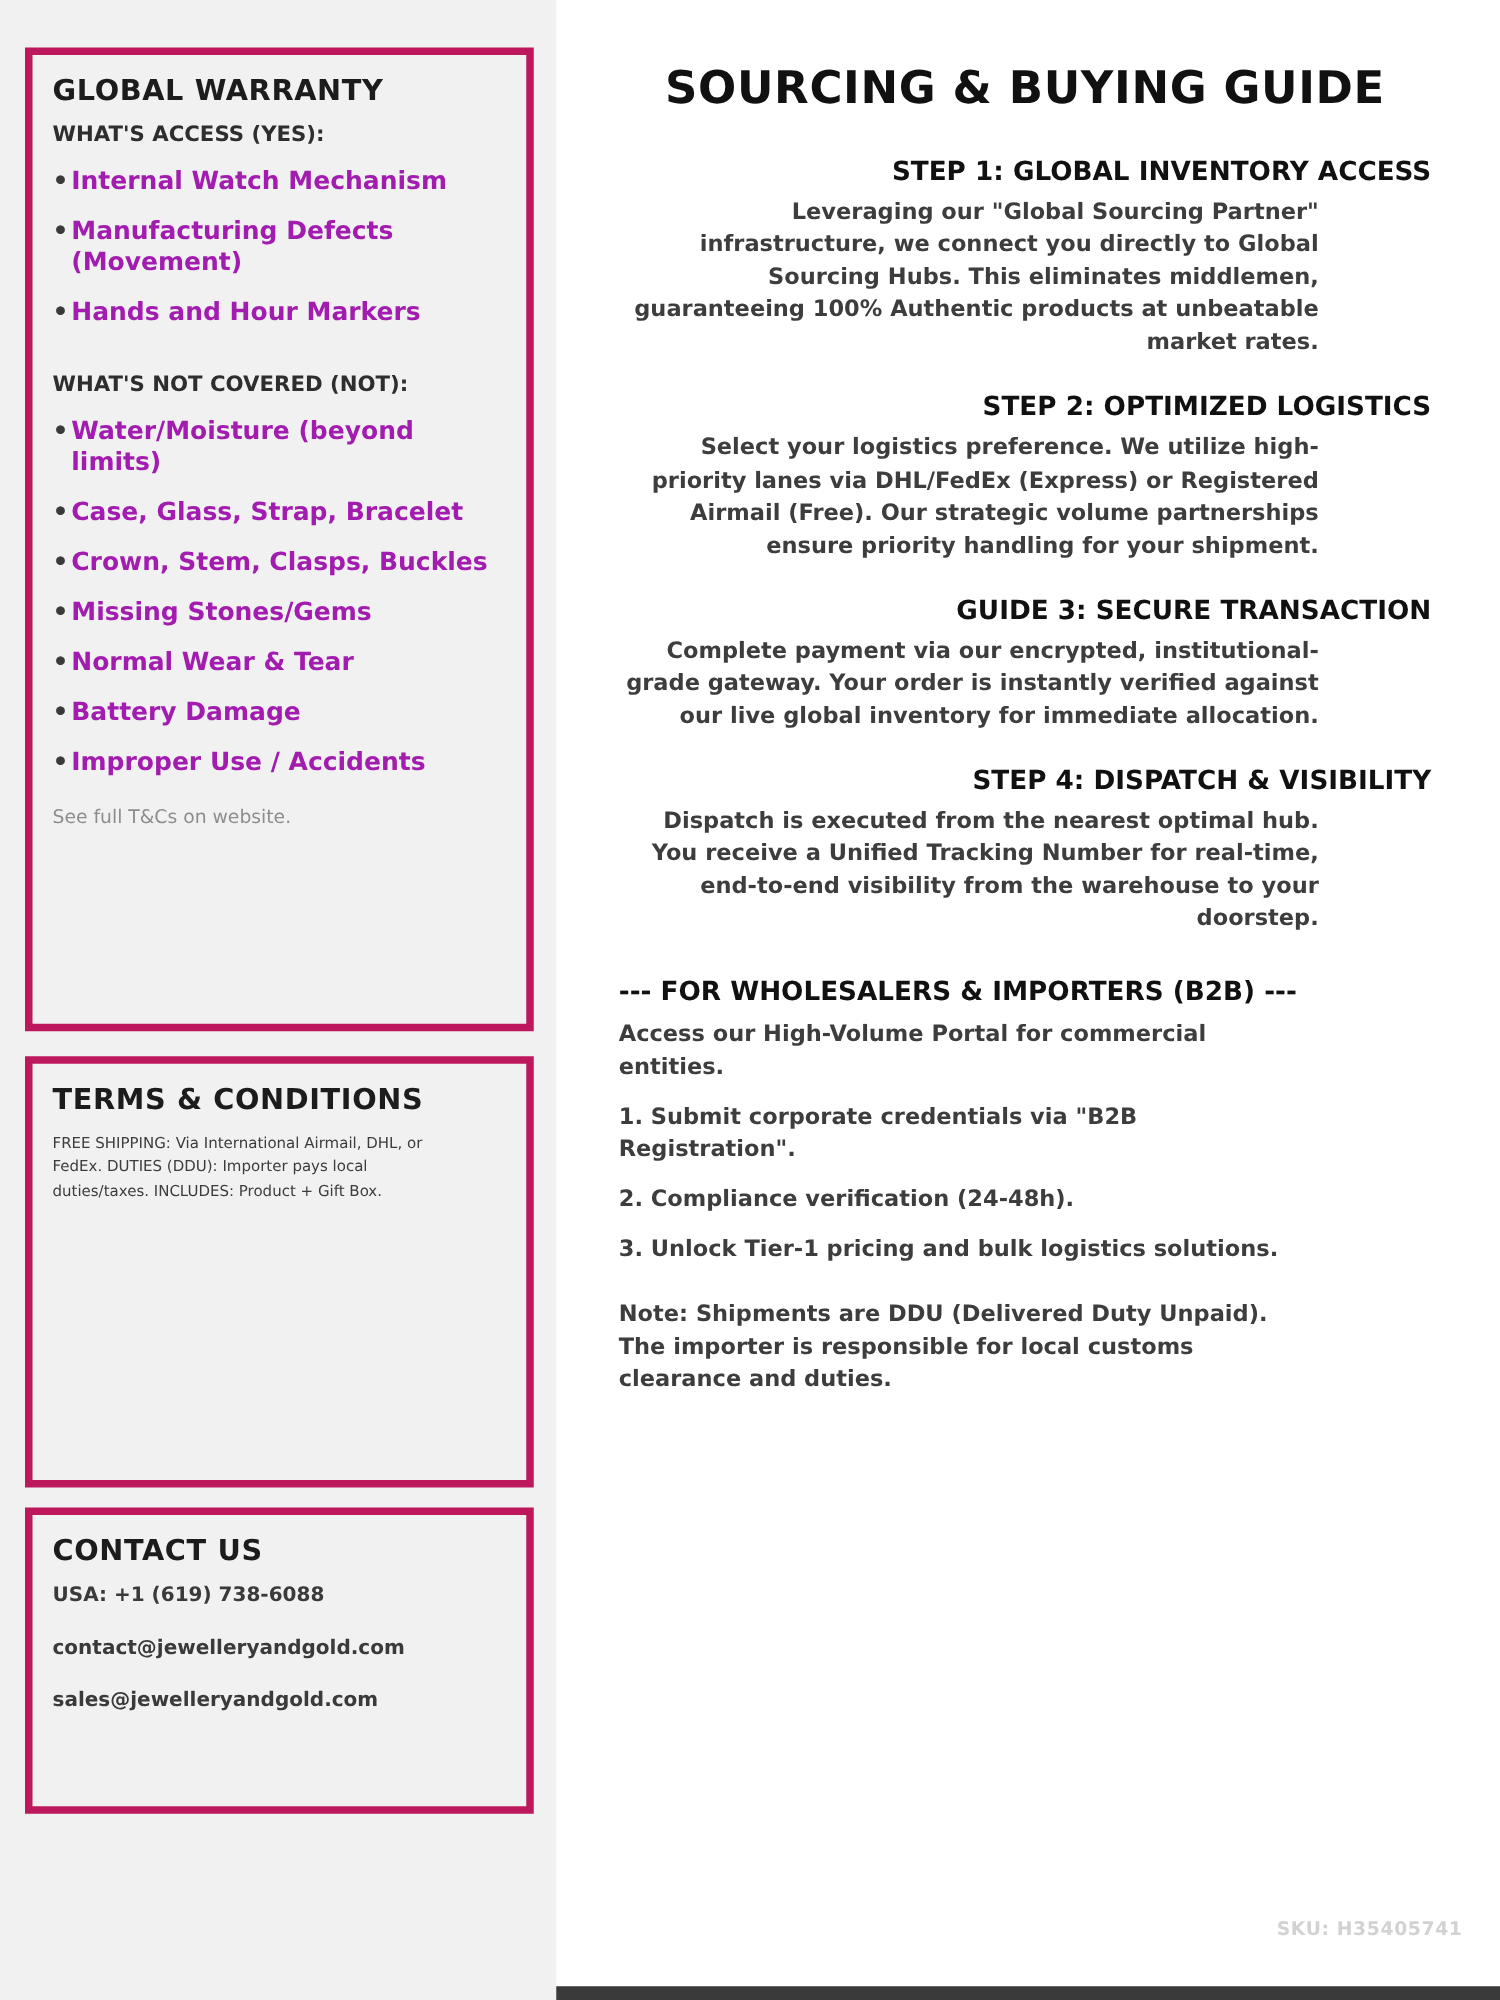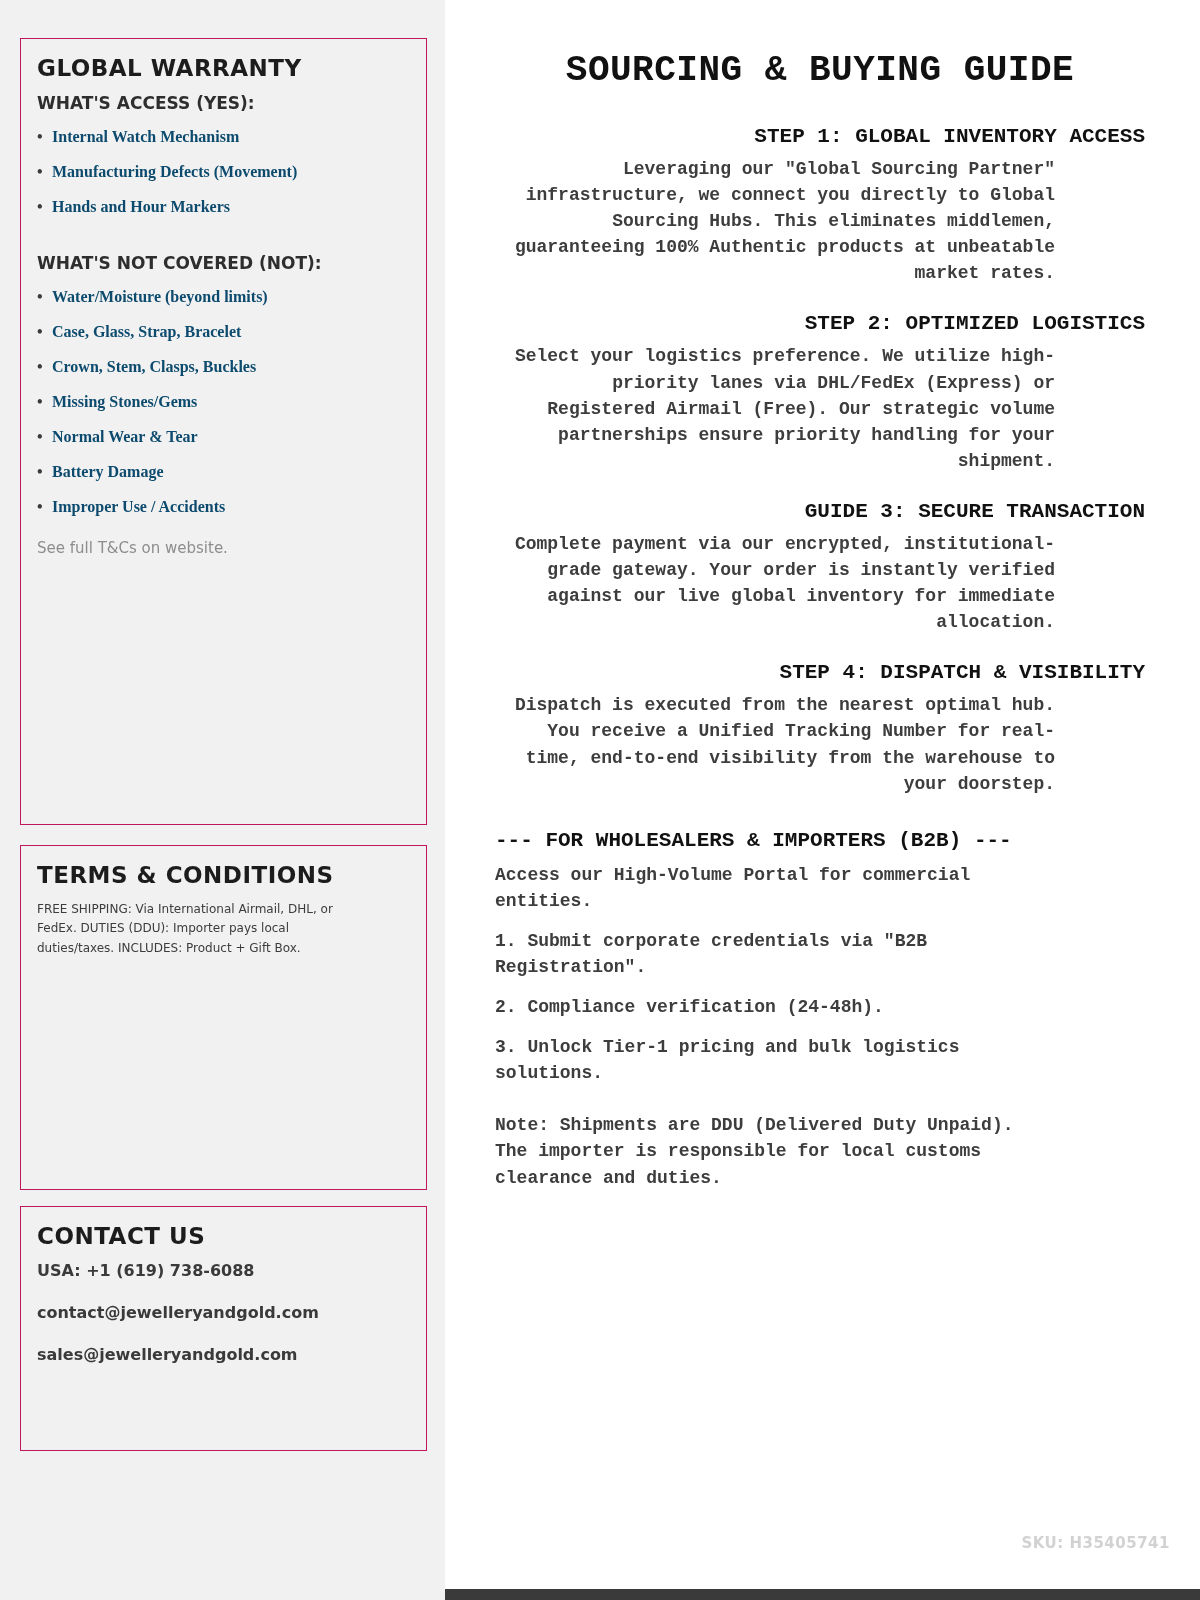--- a/index.html
+++ b/index.html
@@ -18,21 +18,21 @@
 
   
   .sidebar {
     position: absolute;
     left: 0; top: 0;
     width: 445px;
     height: 1600px;
     background: #f1f1f1;
   }
   .box {
-    border: 1px solid #be185d;
+    border: 6px solid #be185d;
     margin: 0 18px 0 20px;
     padding: 16px 16px 16px 16px;
     background: #f1f1f1;
   }
   .box-warranty { margin-top: 38px; min-height: 787px; }
   .box-terms    { margin-top: 20px; min-height: 345px; }
   .box-contact  { margin-top: 16px; min-height: 245px; }
 
   .box h2 {
     font-size: 23px;
@@ -46,26 +46,25 @@
     font-weight: bold;
     color: #2e2e2e;
     margin-bottom: 14px;
   }
   .box h3.gap-top { margin-top: 36px; }
 
   .bullet-list { list-style: none; margin-bottom: 8px; }
   .bullet-list li {
     position: relative;
     padding-left: 15px;
-    font-size: 16px;
-    font-weight: bold;
-    color: #0c4a6e;
+    font-size: 20px;
+    font-weight: bold;
+    color: #a21caf;
     margin-bottom: 15px;
     line-height: 1.25;
-    font-family: Liberation Serif, serif;
   }
   .bullet-list li::before {
     content: "\2022";
     position: absolute;
     left: 0;
     color: #3a3a3a;
   }
   .footnote {
     margin-top: 22px;
     font-size: 15px;
@@ -85,21 +84,20 @@
     color: #3a3a3a;
     margin-bottom: 23px;
   }
 
   
   .main {
     position: absolute;
     left: 445px; top: 0;
     width: 755px;
     padding: 50px 55px 0 50px;
-    font-family: Liberation Mono, monospace;
   }
   .main-title {
     font-size: 36px;
     font-weight: bold;
     color: #111111;
     text-align: center;
     letter-spacing: 0.5px;
     margin-bottom: 34px;
   }
   .step { margin-bottom: 26px; text-align: right; }

